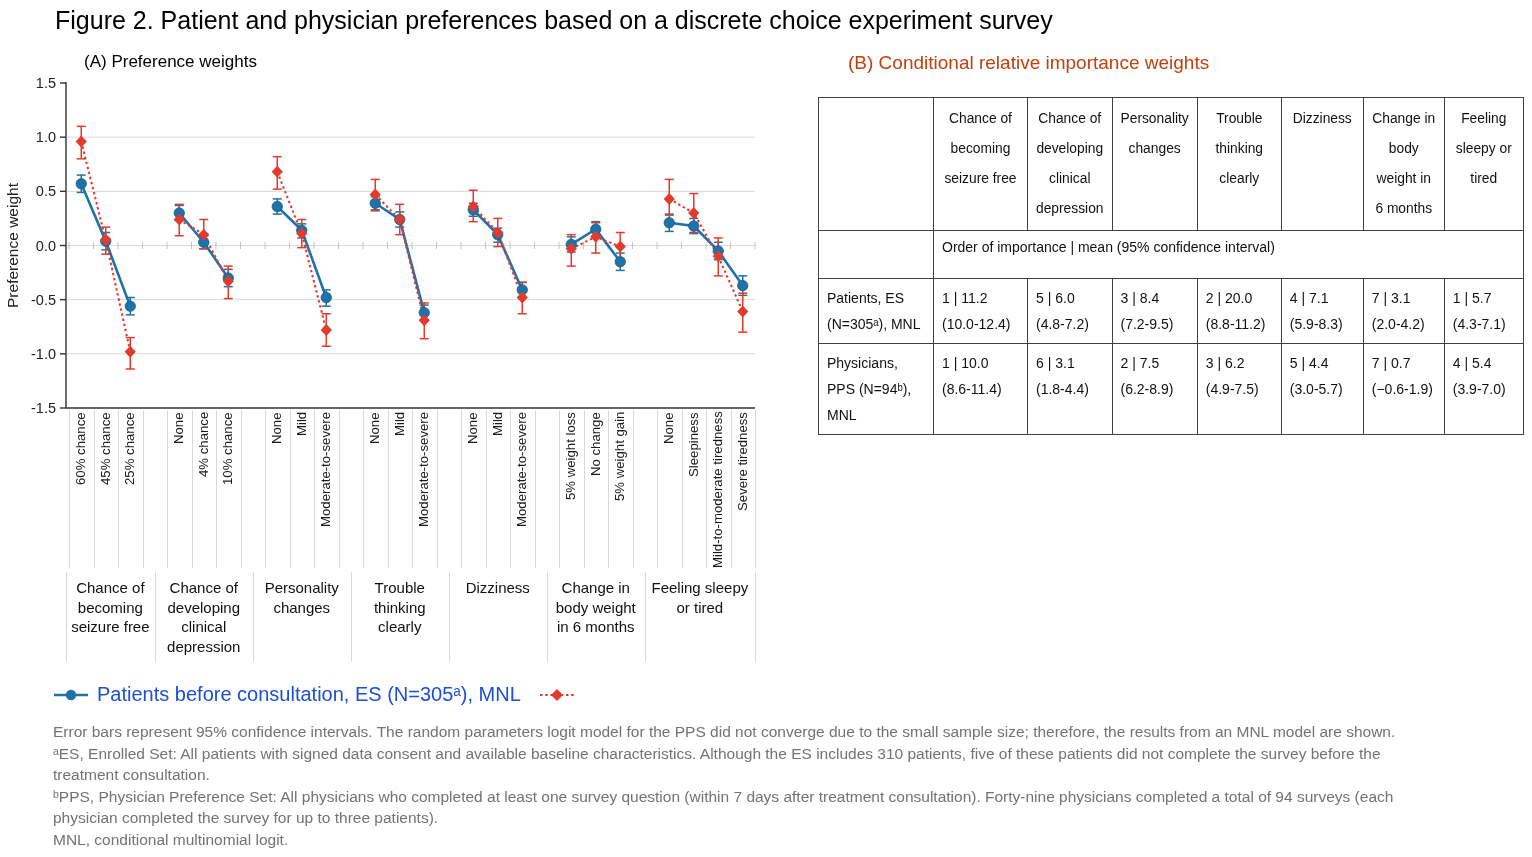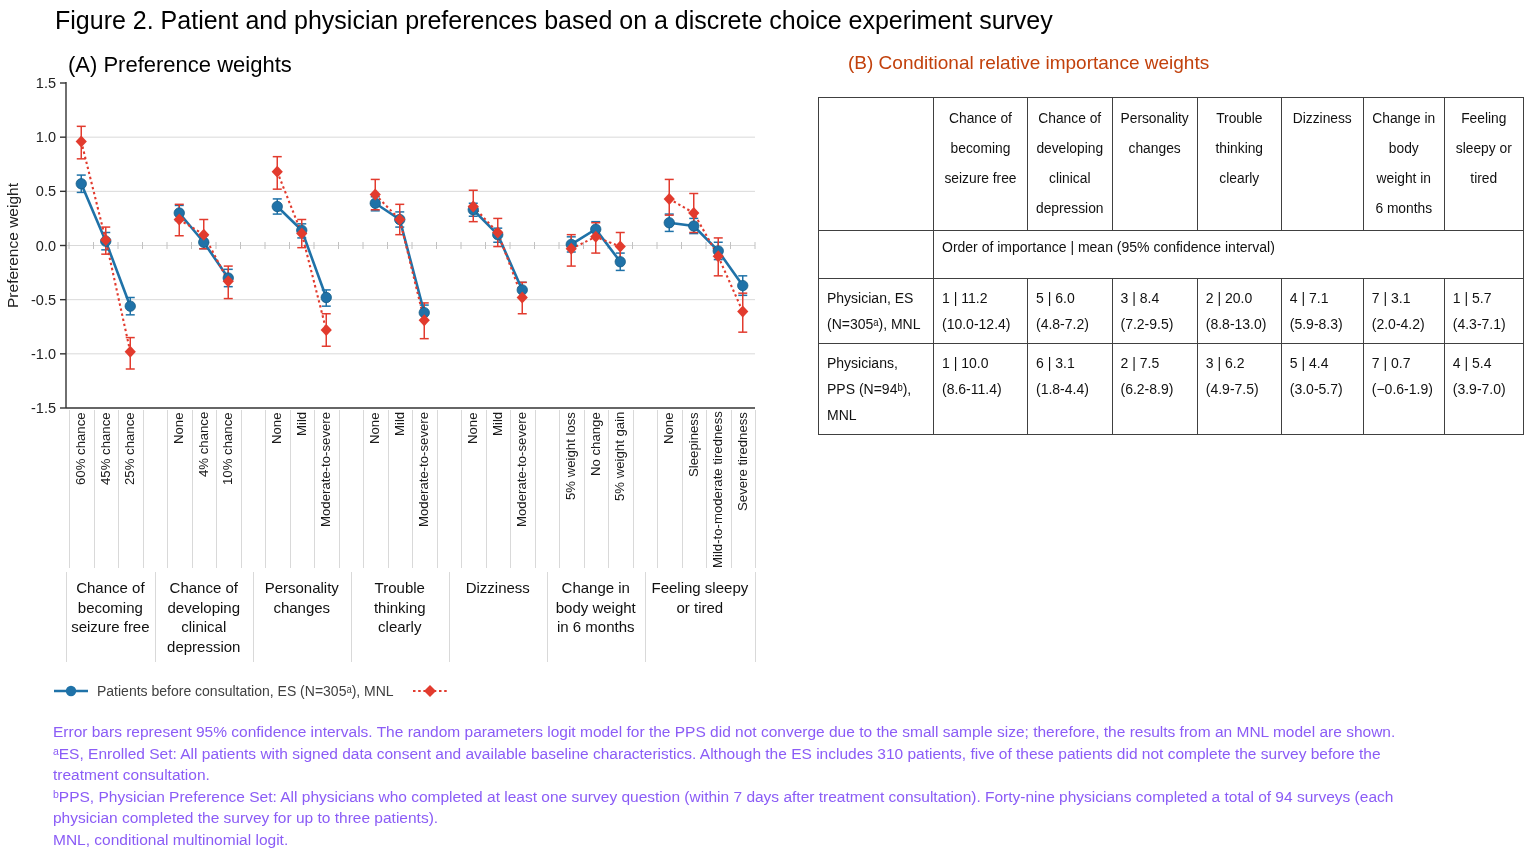--- a/index.html
+++ b/index.html
@@ -1,32 +1,32 @@
 <!DOCTYPE html>
 <html><head>
 <meta charset="utf-8">
 <style>
   html,body{margin:0;padding:0;background:#fff;}
   body{font-family:"Liberation Sans","DejaVu Sans",sans-serif;color:#111;}
   #page{position:relative;width:1532px;height:857px;background:#fff;overflow:hidden;}
   #figure-title{position:absolute;left:55px;top:6px;font-size:25px;color:#000;white-space:nowrap;}
-  #panel-a-title{position:absolute;left:68px;top:52px;font-size:22px;color:#000;}
+  #panel-a-title{position:absolute;left:84px;top:52px;font-size:17px;color:#000;}
   #panel-b-title{position:absolute;left:848px;top:52px;font-size:19px;color:#c2410c;}
   #chart-svg{position:absolute;left:0;top:0;}
   #chart-layers{position:absolute;left:0;top:0;width:780px;height:680px;}
   .catlabel{position:absolute;top:412px;height:156px;writing-mode:vertical-rl;transform:rotate(180deg);
             text-align:end;font-size:13.2px;line-height:18px;color:#1a1a1a;white-space:nowrap;}
   .sep{position:absolute;top:410px;height:158px;width:1px;background:#d9d9d9;}
   .gsep{position:absolute;top:572px;height:90px;width:1px;background:#d9d9d9;}
   .glabel{position:absolute;top:578px;text-align:center;font-size:15px;line-height:19.5px;color:#111;
           padding:0 5px;box-sizing:border-box;}
-  #legend{position:absolute;left:53px;top:683px;display:flex;align-items:center;font-size:14px;color:#404040;}
+  #legend{position:absolute;left:53px;top:683px;display:flex;align-items:center;font-size:20px;color:#1d4ed8;}
   .leg-item{display:flex;align-items:center;gap:8px;}
   .leg-item + .leg-item{margin-left:18px;}
-  #footnotes{position:absolute;left:53px;top:721px;width:1368px;font-size:15.5px;line-height:21.5px;color:#8b5cf6;}
+  #footnotes{position:absolute;left:53px;top:721px;width:1368px;font-size:15.5px;line-height:21.5px;color:#737373;}
   #footnotes p{margin:0;}
   #importance-table{position:absolute;left:818px;top:97px;border-collapse:collapse;table-layout:fixed;
                     font-size:14px;color:#111;}
   #importance-table td{border:1.5px solid #404040;vertical-align:top;padding:6px 8px;background:#fff;}
   tr.thead td{text-align:center;line-height:30px;padding-top:10px;font-size:13.8px;}
   tr.tsub td{line-height:20px;padding-top:9px;}
   tr.trow td{line-height:26px;padding-top:8px;}
 </style>
 </head>
 <body>
@@ -392,36 +392,36 @@
       <td>Trouble thinking clearly</td>
       <td>Dizziness</td>
       <td>Change in body weight in 6 months</td>
       <td>Feeling sleepy or tired</td>
     </tr>
     <tr class="tsub" style="height:48px">
       <td></td>
       <td colspan="7">Order of importance | mean (95% confidence interval)</td>
     </tr>
     <tr class="trow" style="height:62px">
-      <td>Physician, ES (N=305ᵃ), MNL</td>
+      <td>Patients, ES (N=305ᵃ), MNL</td>
       <td>
             <div>1 | 11.2</div>
             <div>(10.0-12.4)</div>
           </td>
       <td>
             <div>5 | 6.0</div>
             <div>(4.8-7.2)</div>
           </td>
       <td>
             <div>3 | 8.4</div>
             <div>(7.2-9.5)</div>
           </td>
       <td>
             <div>2 | 20.0</div>
-            <div>(8.8-13.0)</div>
+            <div>(8.8-11.2)</div>
           </td>
       <td>
             <div>4 | 7.1</div>
             <div>(5.9-8.3)</div>
           </td>
       <td>
             <div>7 | 3.1</div>
             <div>(2.0-4.2)</div>
           </td>
       <td>

